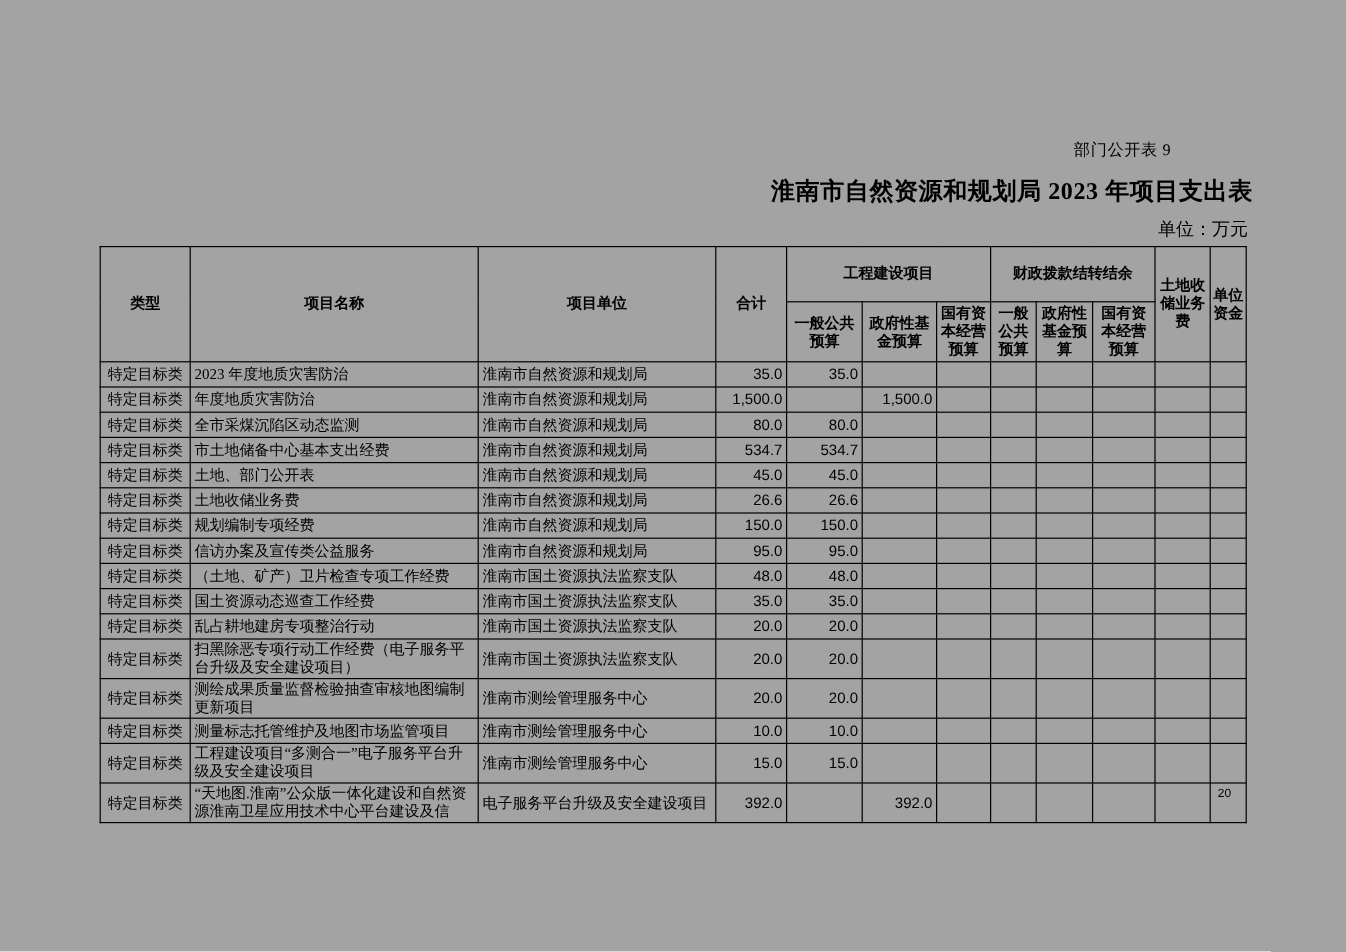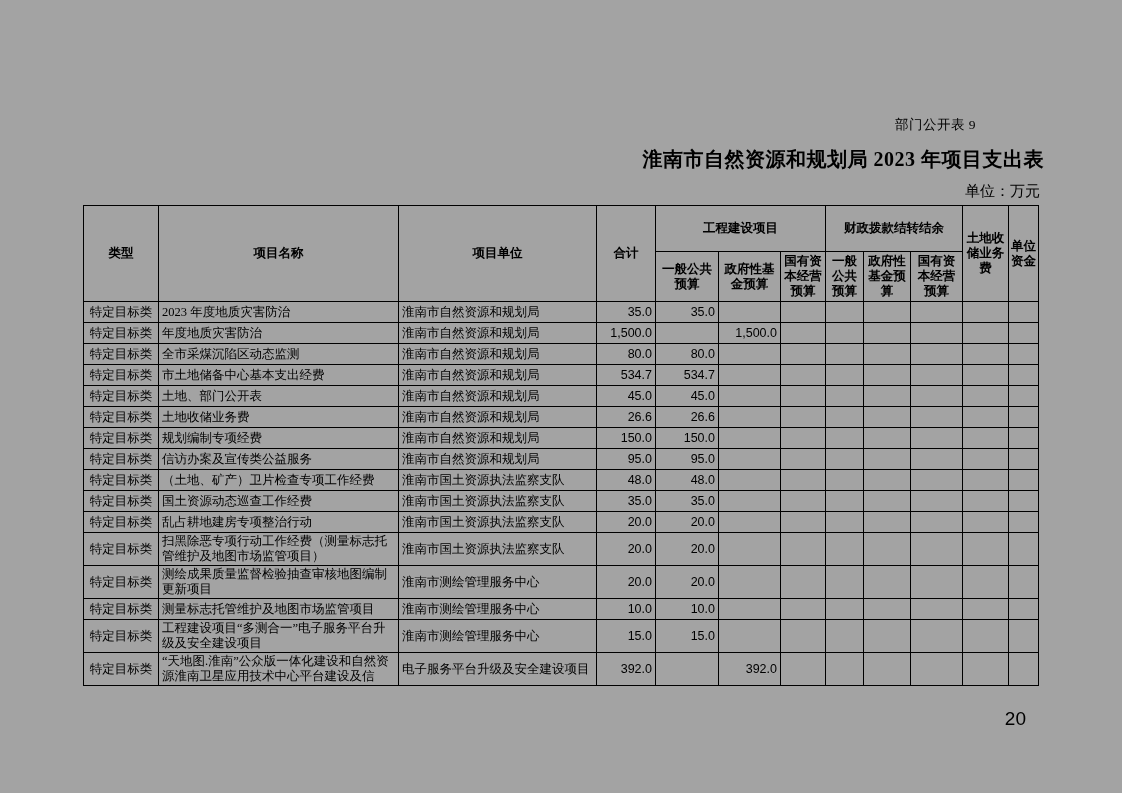--- a/index.html
+++ b/index.html
@@ -75,23 +75,23 @@
     white-space: nowrap;
   }
   th.vertical {
     word-break: break-all;
     line-height: 14px;
     padding: 0 8px;
   }
   th.wrap { word-break: break-all; }
   .page-number {
     position: absolute;
-    top: 708px;
+    top: 656px;
     right: 96px;
-    font-size: 19px;
+    font-size: 10px;
     font-family: "Liberation Sans", "DejaVu Sans", sans-serif;
   }
 </style>
 </head>
 <body>
 
 <div class="page">
 
   <div class="corner-label">部门公开表 9</div>
 
@@ -295,21 +295,21 @@
     <td class="c-num"></td>
     <td class="c-num"></td>
     <td class="c-num"></td>
     <td class="c-num"></td>
     <td class="c-num"></td>
     <td class="c-num"></td>
   </tr>
 
   <tr>
     <td class="c-type">特定目标类</td>
-    <td class="c-name">扫黑除恶专项行动工作经费（测量标志托管维护及地图市场监管项目）</td>
+    <td class="c-name">扫黑除恶专项行动工作经费（电子服务平台升级及安全建设项目）</td>
     <td class="c-unit">淮南市国土资源执法监察支队</td>
     <td class="c-num">20.0</td>
     <td class="c-num">20.0</td>
     <td class="c-num"></td>
     <td class="c-num"></td>
     <td class="c-num"></td>
     <td class="c-num"></td>
     <td class="c-num"></td>
     <td class="c-num"></td>
     <td class="c-num"></td>

